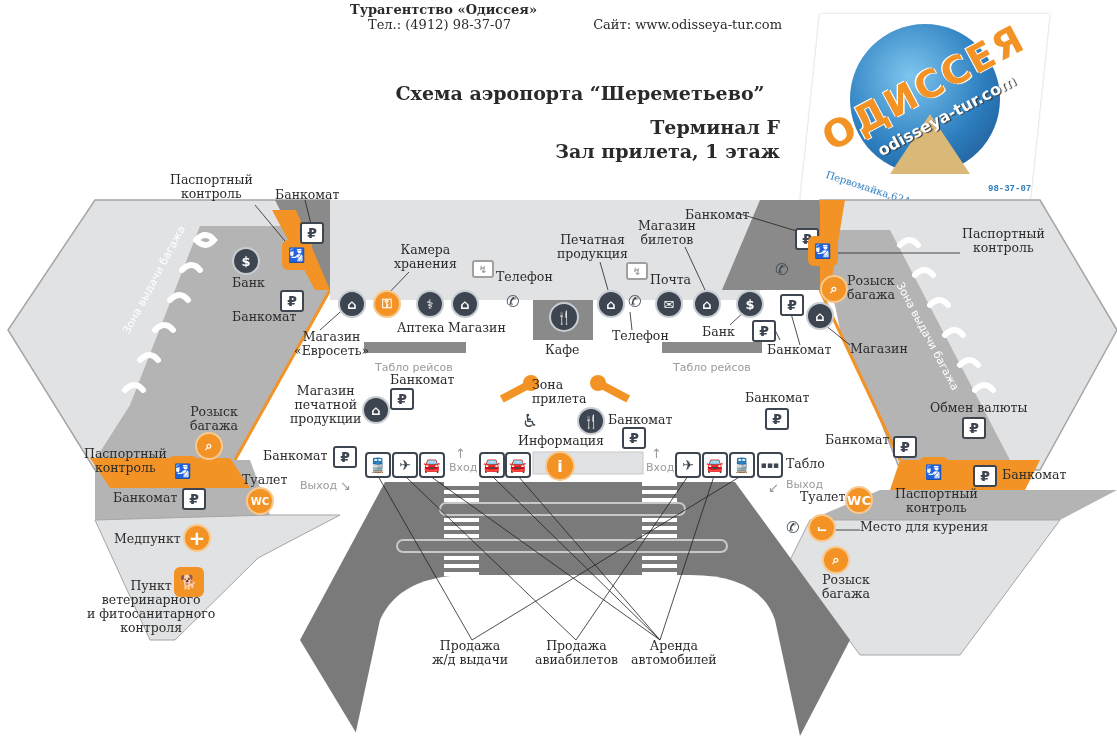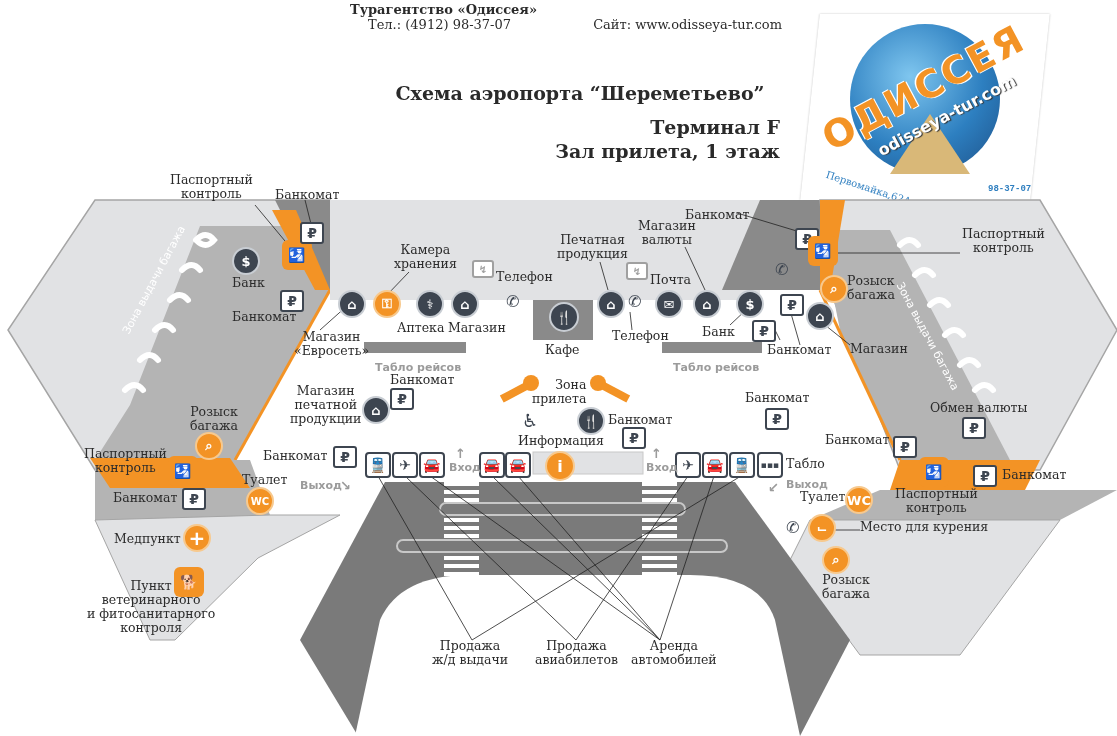--- a/index.html
+++ b/index.html
@@ -4,21 +4,21 @@
 <style>
   html,body{margin:0;padding:0;background:#fff;}
   body{width:1117px;height:736px;position:relative;overflow:hidden;font-family:"DejaVu Serif","Liberation Serif",serif;color:#2a2a2a;}
   .agency{position:absolute;top:2px;left:350px;width:450px;text-align:left;font-size:13px;line-height:15px;}
   .agency .t{font-weight:bold;}
   .agency .row{display:flex;justify-content:space-between;padding:0 18px;}
   .title{position:absolute;top:82px;left:330px;width:500px;text-align:center;font-weight:bold;font-size:19px;}
   .sub{position:absolute;left:380px;width:400px;text-align:right;font-weight:bold;font-size:19px;}
   svg#map{position:absolute;left:0;top:0;}
   .lbl{position:absolute;font-size:12.5px;line-height:14px;text-align:center;white-space:nowrap;color:#2b2b2b;font-family:"DejaVu Serif",serif;}
-  .gray-lbl{position:absolute;font-family:"DejaVu Sans",sans-serif;font-weight:bold;font-size:11px;color:#9b9b9b;white-space:nowrap;}
+  .gray-lbl{position:absolute;font-family:"DejaVu Sans",sans-serif;font-weight:normal;font-size:11px;color:#9b9b9b;white-space:nowrap;}
   .ico{position:absolute;width:28px;height:28px;border-radius:50%;display:flex;align-items:center;justify-content:center;color:#fff;font-family:"DejaVu Sans",sans-serif;font-weight:bold;font-size:13px;box-sizing:border-box;}
   .dark{background:#3d4550;border:2px solid #c8cdd3;}
   .org{background:#f39325;border:2px solid #f7c98e;}
   .sq{position:absolute;width:24px;height:22px;border:2.5px solid #3d4550;border-radius:3px;background:#fff;display:flex;align-items:center;justify-content:center;color:#3d4550;font-family:"DejaVu Sans",sans-serif;font-weight:bold;font-size:14px;box-sizing:border-box;}
   .sqorg{position:absolute;width:30px;height:30px;background:#f39325;border-radius:6px;display:flex;align-items:center;justify-content:center;color:#fff;font-family:"DejaVu Sans",sans-serif;font-weight:bold;font-size:14px;}
   .tr{position:absolute;width:26px;height:26px;border:2.5px solid #3d4550;border-radius:4px;background:#fff;display:flex;align-items:center;justify-content:center;color:#3d4550;font-size:14px;box-sizing:border-box;font-family:"DejaVu Sans",sans-serif;}
   .phone{position:absolute;color:#3d4550;font-size:16px;font-family:"DejaVu Sans",sans-serif;}
   .logo{position:absolute;left:800px;top:4px;width:250px;height:196px;}
   .logo .glob{position:absolute;left:50px;top:20px;width:150px;height:150px;border-radius:50%;background:radial-gradient(circle at 40% 35%,#7fc6ef,#2d7fc0 55%,#1d4f86);}
   .logo .card{position:absolute;left:10px;top:10px;width:230px;height:186px;background:#fff;transform:skew(-6deg);box-shadow:0 0 2px #bbb;}
@@ -245,21 +245,21 @@
   </div>
 <div class="lbl" style="left:397px;top:321px">Аптека</div>
 <div class="lbl" style="left:448px;top:321px">Магазин</div>
 <div class="lbl" style="left:545px;top:343px">Кафе</div>
 <div class="lbl" style="left:557px;top:233px">
     <div>Печатная</div>
     <div>продукция</div>
   </div>
 <div class="lbl" style="left:638px;top:219px">
     <div>Магазин</div>
-    <div>валюты</div>
+    <div>билетов</div>
   </div>
 <div class="lbl" style="left:650px;top:273px">Почта</div>
 <div class="lbl" style="left:612px;top:329px">Телефон</div>
 <div class="lbl" style="left:702px;top:325px">Банк</div>
 <div class="lbl" style="left:685px;top:208px">Банкомат</div>
 <div class="lbl" style="left:767px;top:343px">Банкомат</div>
 <div class="lbl" style="left:962px;top:227px">
     <div>Паспортный</div>
     <div>контроль</div>
   </div>
@@ -269,21 +269,21 @@
   </div>
 <div class="lbl" style="left:850px;top:342px">Магазин</div>
 <div class="gray-lbl" style="left:375px;top:361px">Табло рейсов</div>
 <div class="gray-lbl" style="left:673px;top:361px">Табло рейсов</div>
 <div class="lbl" style="left:390px;top:373px">Банкомат</div>
 <div class="lbl" style="left:290px;top:384px">
     <div>Магазин</div>
     <div>печатной</div>
     <div>продукции</div>
   </div>
-<div class="lbl" style="left:532px;top:378px;text-align:right">
+<div class="lbl" style="left:532px;top:378px;text-align:left">
     <div>Зона</div>
     <div>прилета</div>
   </div>
 <div class="lbl" style="left:608px;top:413px">Банкомат</div>
 <div class="lbl" style="left:518px;top:434px">Информация</div>
 <div class="lbl" style="left:745px;top:391px">Банкомат</div>
 <div class="lbl" style="left:930px;top:401px">Обмен валюты</div>
 <div class="lbl" style="left:190px;top:405px">
     <div>Розыск</div>
     <div>багажа</div>

